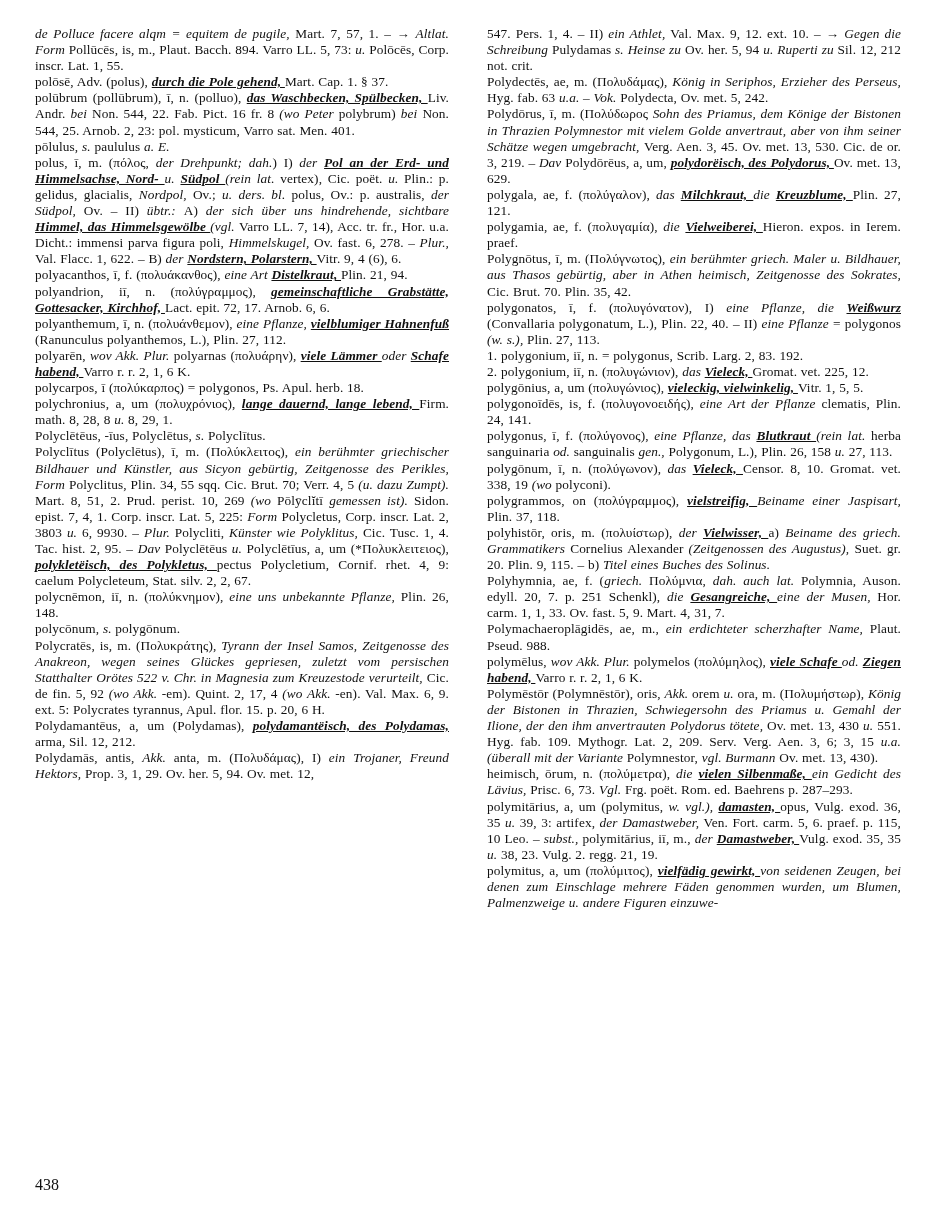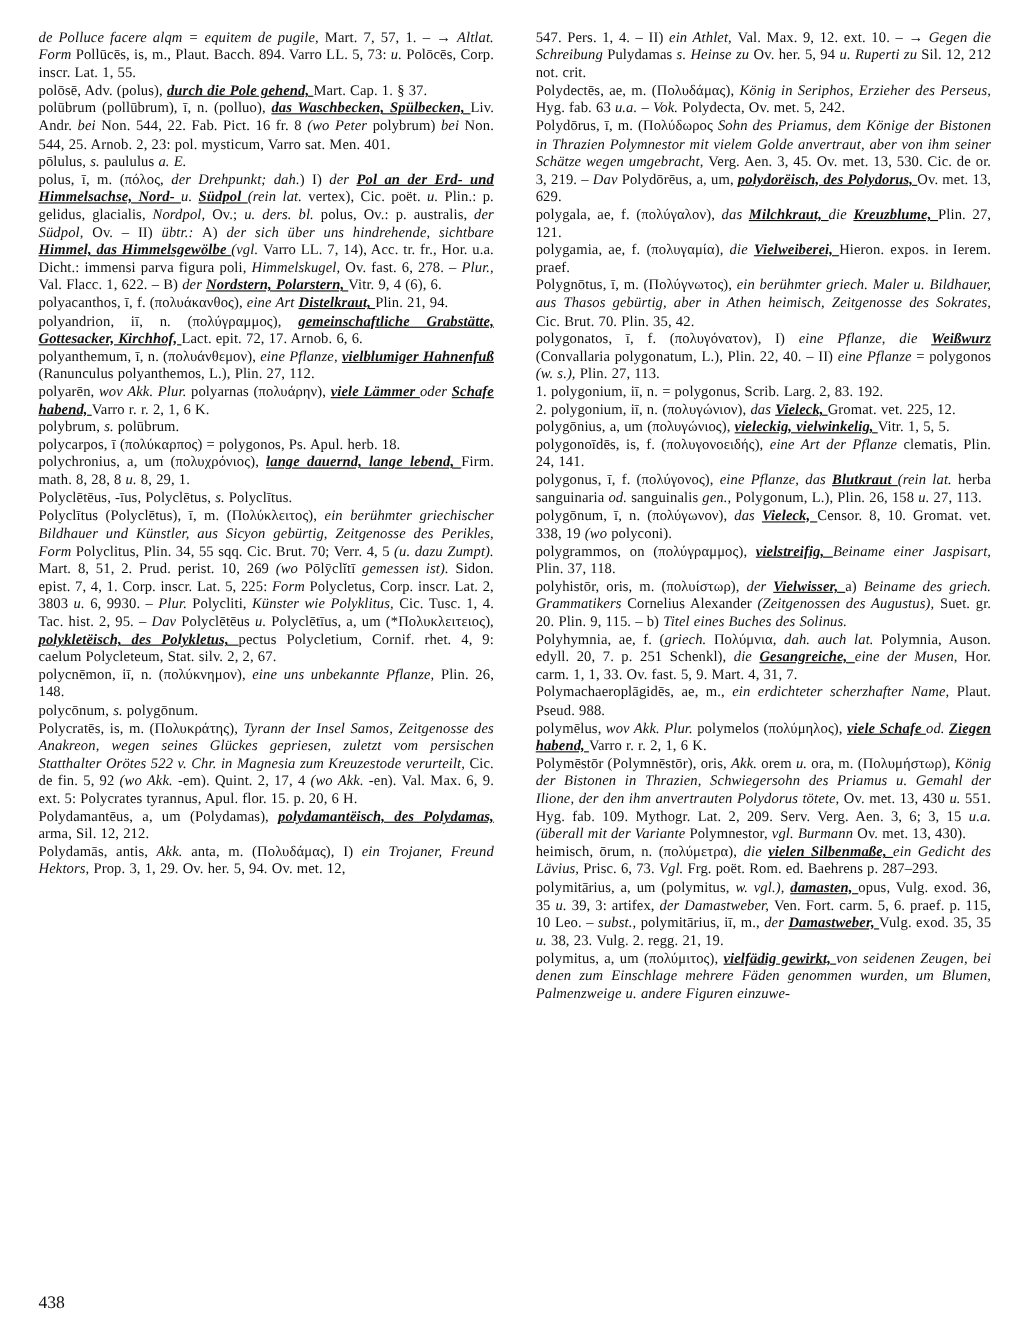--- a/index.html
+++ b/index.html
@@ -57,21 +57,20 @@
     <div class="col" id="col-0">
         <p class="entry"><span class="si">de Polluce facere alqm = equitem de pugile, </span><span class="sn">Mart. 7, 57, 1. – → </span><span class="si">Altlat. Form </span><span class="sn">Pollūcēs, is, m., Plaut. Bacch. 894. Varro LL. 5, 73: </span><span class="si">u. </span><span class="sn">Polōcēs, Corp. inscr. Lat. 1, 55.</span></p>
         <p class="entry"><span class="sb">polōsē</span><span class="sn">, Adv. (polus), </span><span class="sbi">durch die Pole gehend, </span><span class="sn">Mart. Cap. 1. § 37.</span></p>
         <p class="entry"><span class="sb">polūbrum</span><span class="sn"> (pollūbrum), ī, n. (polluo), </span><span class="sbi">das Waschbecken, Spülbecken, </span><span class="sn">Liv. Andr. </span><span class="si">bei </span><span class="sn">Non. 544, 22. Fab. Pict. 16 fr. 8 </span><span class="si">(wo Peter </span><span class="sn">polybrum) </span><span class="si">bei </span><span class="sn">Non. 544, 25. Arnob. 2, 23: pol. mysticum, Varro sat. Men. 401.</span></p>
         <p class="entry"><span class="sb">pōlulus</span><span class="sn">, </span><span class="si">s. </span><span class="sn">paululus </span><span class="si">a. E.</span></p>
         <p class="entry"><span class="sb">polus</span><span class="sn">, ī, m. (πόλος, </span><span class="si">der Drehpunkt; dah.</span><span class="sn">) I) </span><span class="si">der </span><span class="sbi">Pol an der Erd- und Himmelsachse, Nord- </span><span class="si">u. </span><span class="sbi">Südpol </span><span class="si">(rein lat. </span><span class="sn">vertex), Cic. poët. </span><span class="si">u. </span><span class="sn">Plin.: p. gelidus, glacialis, </span><span class="si">Nordpol, </span><span class="sn">Ov.; </span><span class="si">u. ders. bl. </span><span class="sn">polus, Ov.: p. australis, </span><span class="si">der Südpol, </span><span class="sn">Ov. – II) </span><span class="si">übtr.: </span><span class="sn">A) </span><span class="si">der sich über uns hindrehende, sichtbare </span><span class="sbi">Himmel, das Himmelsgewölbe </span><span class="si">(vgl. </span><span class="sn">Varro LL. 7, 14), Acc. tr. fr., Hor. u.a. Dicht.: immensi parva figura poli, </span><span class="si">Himmelskugel, </span><span class="sn">Ov. fast. 6, 278. – </span><span class="si">Plur., </span><span class="sn">Val. Flacc. 1, 622. – B) </span><span class="si">der </span><span class="sbi">Nordstern, Polarstern, </span><span class="sn">Vitr. 9, 4 (6), 6.</span></p>
         <p class="entry"><span class="sb">polyacanthos</span><span class="sn">, ī, f. (πολυάκανθος), </span><span class="si">eine Art </span><span class="sbi">Distelkraut, </span><span class="sn">Plin. 21, 94.</span></p>
         <p class="entry"><span class="sb">polyandrion</span><span class="sn">, iī, n. (πολύγραμμος), </span><span class="sbi">gemeinschaftliche Grabstätte, Gottesacker, Kirchhof, </span><span class="sn">Lact. epit. 72, 17. Arnob. 6, 6.</span></p>
         <p class="entry"><span class="sb">polyanthemum</span><span class="sn">, ī, n. (πολυάνθεμον), </span><span class="si">eine Pflanze, </span><span class="sbi">vielblumiger Hahnenfuß </span><span class="sn">(Ranunculus polyanthemos, L.), Plin. 27, 112.</span></p>
         <p class="entry"><span class="sb">polyarēn</span><span class="sn">, </span><span class="si">wov Akk. Plur. </span><span class="sn">polyarnas (πολυάρην), </span><span class="sbi">viele Lämmer </span><span class="si">oder </span><span class="sbi">Schafe habend, </span><span class="sn">Varro r. r. 2, 1, 6 K.</span></p>
-        <p class="entry"><span class="sb">polybrum</span><span class="sn">, </span><span class="si">s. </span><span class="sn">polūbrum.</span></p>
         <p class="entry"><span class="sb">polycarpos</span><span class="sn">, ī (πολύκαρπος) = polygonos, Ps. Apul. herb. 18.</span></p>
         <p class="entry"><span class="sb">polychronius</span><span class="sn">, a, um (πολυχρόνιος), </span><span class="sbi">lange dauernd, lange lebend, </span><span class="sn">Firm. math. 8, 28, 8 </span><span class="si">u. </span><span class="sn">8, 29, 1.</span></p>
         <p class="entry"><span class="sb">Polyclētēus, -īus, Polyclētus</span><span class="sn">, </span><span class="si">s. </span><span class="sn">Polyclītus.</span></p>
         <p class="entry"><span class="sb">Polyclītus</span><span class="sn"> (Polyclētus), ī, m. (Πολύκλειτος), </span><span class="si">ein berühmter griechischer Bildhauer und Künstler, aus Sicyon gebürtig, Zeitgenosse des Perikles, Form </span><span class="sn">Polyclitus, Plin. 34, 55 sqq. Cic. Brut. 70; Verr. 4, 5 </span><span class="si">(u. dazu Zumpt). </span><span class="sn">Mart. 8, 51, 2. Prud. perist. 10, 269 </span><span class="si">(wo </span><span class="sn">Pōlȳclĭtī </span><span class="si">gemessen ist). </span><span class="sn">Sidon. epist. 7, 4, 1. Corp. inscr. Lat. 5, 225: </span><span class="si">Form </span><span class="sn">Polycletus, Corp. inscr. Lat. 2, 3803 </span><span class="si">u. </span><span class="sn">6, 9930. – </span><span class="si">Plur. </span><span class="sn">Polycliti, </span><span class="si">Künster wie Polyklitus, </span><span class="sn">Cic. Tusc. 1, 4. Tac. hist. 2, 95. – </span><span class="si">Dav </span><span class="sb">Polyclētēus </span><span class="si">u. </span><span class="sb">Polyclētīus</span><span class="sn">, a, um (*Πολυκλειτειος), </span><span class="sbi">polykletëisch, des Polykletus, </span><span class="sn">pectus Polycletium, Cornif. rhet. 4, 9: caelum Polycleteum, Stat. silv. 2, 2, 67.</span></p>
         <p class="entry"><span class="sb">polycnēmon</span><span class="sn">, iī, n. (πολύκνημον), </span><span class="si">eine uns unbekannte Pflanze, </span><span class="sn">Plin. 26, 148.</span></p>
         <p class="entry"><span class="sb">polycōnum</span><span class="sn">, </span><span class="si">s. </span><span class="sn">polygōnum.</span></p>
         <p class="entry"><span class="sb">Polycratēs</span><span class="sn">, is, m. (Πολυκράτης), </span><span class="si">Tyrann der Insel Samos, Zeitgenosse des Anakreon, wegen seines Glückes gepriesen, zuletzt vom persischen Statthalter Orötes 522 v. Chr. in Magnesia zum Kreuzestode verurteilt, </span><span class="sn">Cic. de fin. 5, 92 </span><span class="si">(wo Akk. </span><span class="sn">-em). Quint. 2, 17, 4 </span><span class="si">(wo Akk. </span><span class="sn">-en). Val. Max. 6, 9. ext. 5: Polycrates tyrannus, Apul. flor. 15. p. 20, 6 H.</span></p>
         <p class="entry"><span class="sb">Polydamantēus</span><span class="sn">, a, um (Polydamas), </span><span class="sbi">polydamantëisch, des Polydamas, </span><span class="sn">arma, Sil. 12, 212.</span></p>
         <p class="entry"><span class="sb">Polydamās</span><span class="sn">, antis, </span><span class="si">Akk. </span><span class="sn">anta, m. (Πολυδάμας), I) </span><span class="si">ein Trojaner, Freund Hektors, </span><span class="sn">Prop. 3, 1, 29. Ov. her. 5, 94. Ov. met. 12,</span></p>
       </div>

